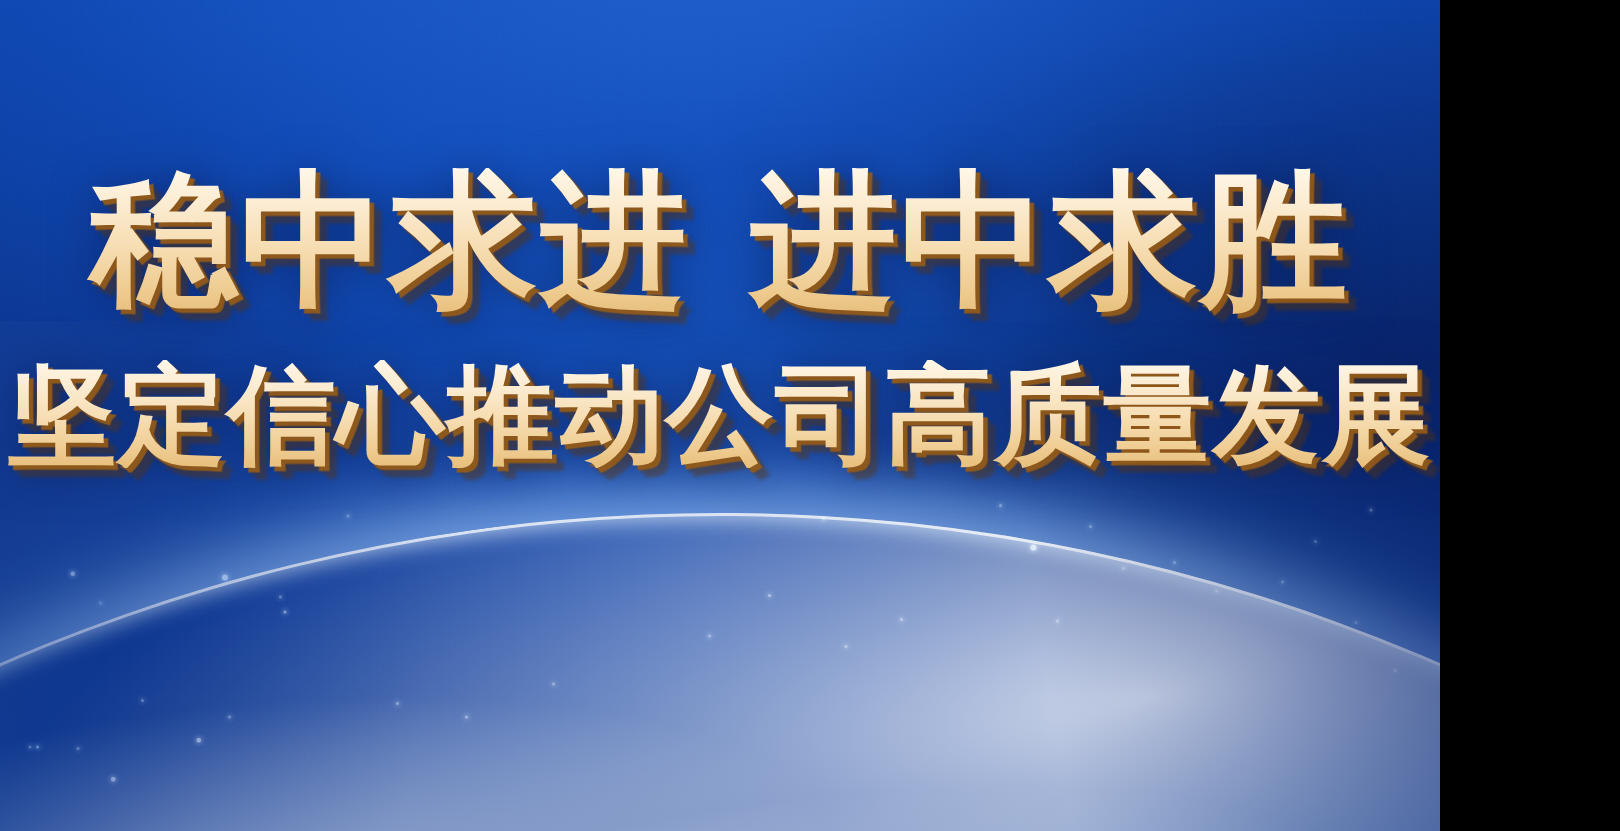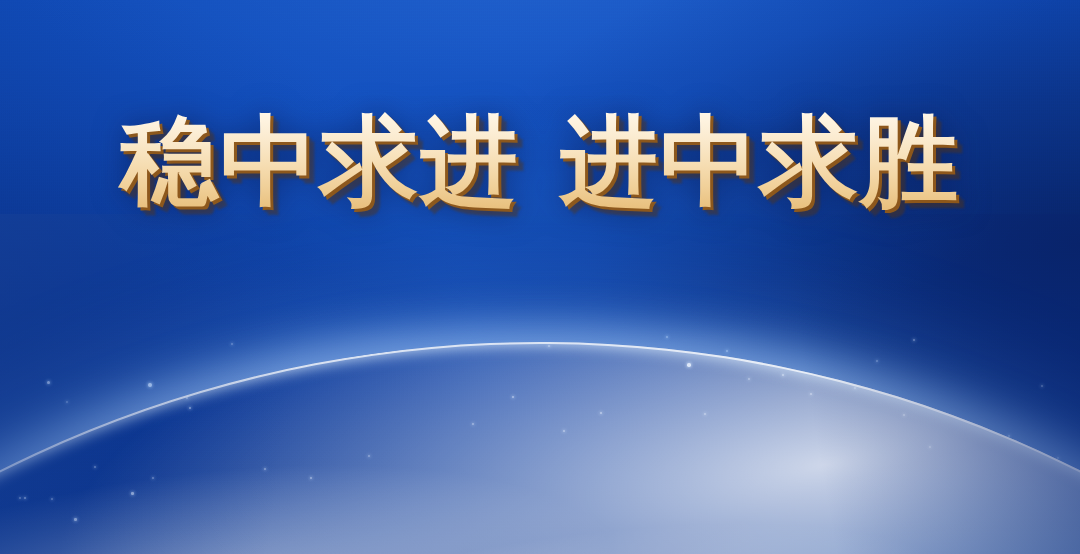--- a/index.html
+++ b/index.html
@@ -2,21 +2,21 @@
 <html><head>
 <meta charset="utf-8">
 <style>
   html, body {
     margin: 0;
     padding: 0;
     background: #000;
   }
   #banner {
     position: relative;
-    width: 1080px;
+    width: 960px;
     height: 554px;
     overflow: hidden;
     font-family: "DejaVu Sans", "Liberation Sans", sans-serif;
     background: #0b3fa8;
   }
 
   
   .sky-base {
     position: absolute;
     inset: 0;
@@ -281,15 +281,16 @@
     <div class="earth-halo"></div>
     <div class="earth"></div>
     <div class="earth-rim"></div>
     <div class="earth-shade-left"></div>
     <div class="earth-shade-right"></div>
   </div>
 
   <div class="text-bloom"></div>
   <div class="text-block">
     <h1 class="headline"><span>稳中求进</span><span class="gap"></span><span>进中求胜</span></h1>
+    <h2 class="subhead">坚定信心推动公司高质量发展</h2>
   </div>
 
 </div>
 
 </body></html>

